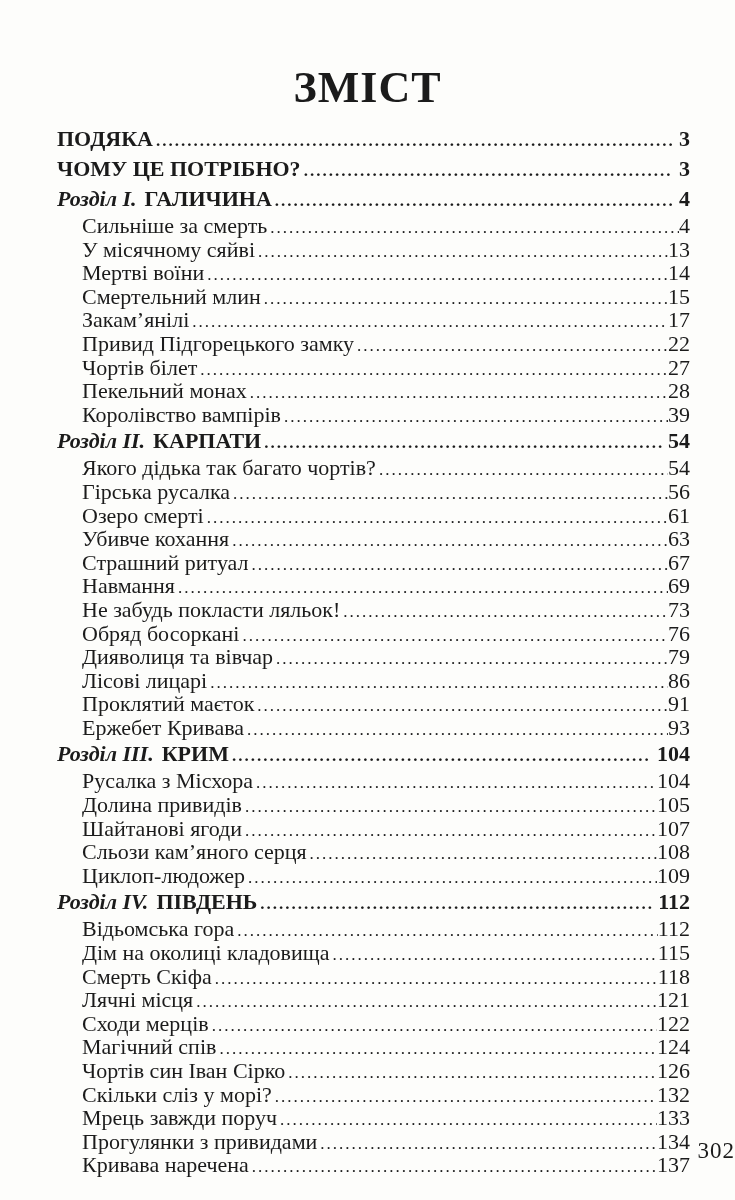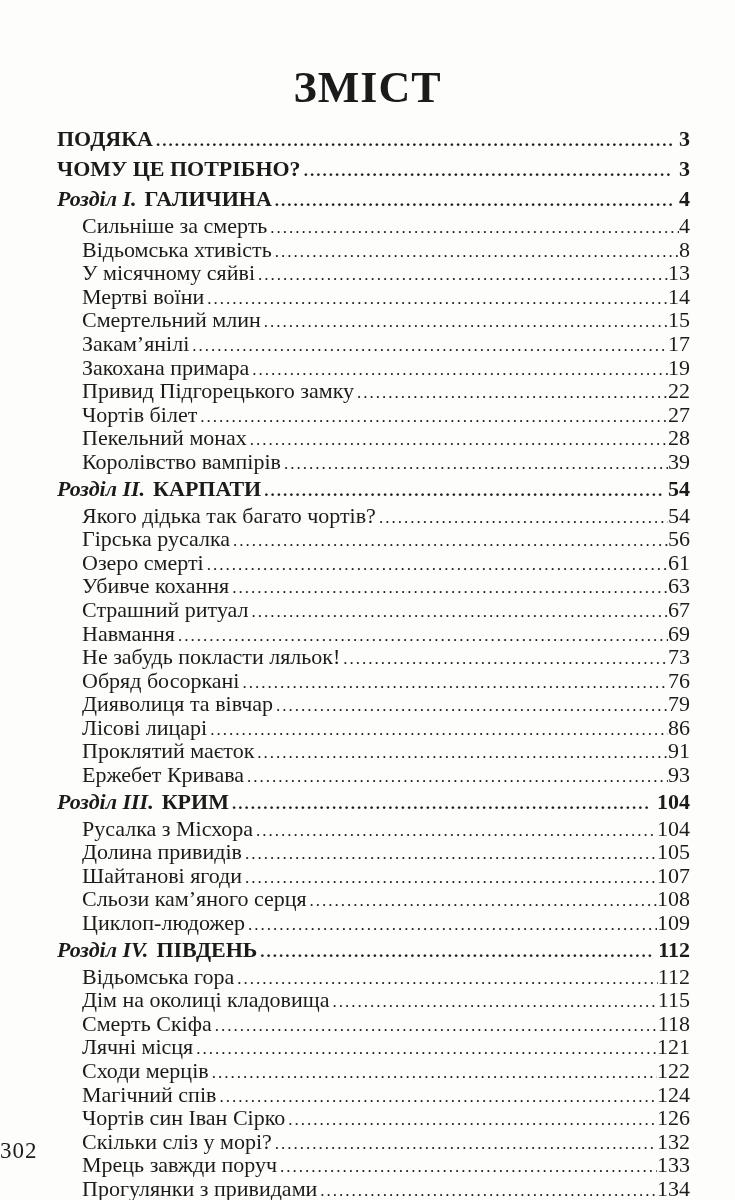--- a/index.html
+++ b/index.html
@@ -48,21 +48,21 @@
   .dots::after {
     content: "...................................................................................................................................................................";
   }
   .pg { white-space: nowrap; }
   .row.section .pg, .row.chapter .pg { margin-left: 6px; }
   .footer {
     position: absolute;
     top: 1138px;
     left: 0;
     width: 100%;
-    text-align: left;
+    text-align: right;
     font-size: 23px;
     letter-spacing: 1px;
   }
 </style>
 </head>
 <body style="--ink: #1b1b1b; --paper: #fdfdfb;">
 
 <div class="page">
   <h1 class="title">ЗМІСТ</h1>
   <div class="toc" id="toc">
@@ -85,26 +85,20 @@
     <span class="pg">4</span>
   </div>
       <div class="row item">
 
     <span class="t">Сильніше за смерть</span>
     <span class="dots"></span>
     <span class="pg">4</span>
   </div>
       <div class="row item">
 
-    <span class="t">Відьомська хтивість</span>
-    <span class="dots"></span>
-    <span class="pg">8</span>
-  </div>
-      <div class="row item">
-
     <span class="t">У місячному сяйві</span>
     <span class="dots"></span>
     <span class="pg">13</span>
   </div>
       <div class="row item">
 
     <span class="t">Мертві воїни</span>
     <span class="dots"></span>
     <span class="pg">14</span>
   </div>
@@ -112,26 +106,20 @@
 
     <span class="t">Смертельний млин</span>
     <span class="dots"></span>
     <span class="pg">15</span>
   </div>
       <div class="row item">
 
     <span class="t">Закам’янілі</span>
     <span class="dots"></span>
     <span class="pg">17</span>
-  </div>
-      <div class="row item">
-
-    <span class="t">Закохана примара</span>
-    <span class="dots"></span>
-    <span class="pg">19</span>
   </div>
       <div class="row item">
 
     <span class="t">Привид Підгорецького замку</span>
     <span class="dots"></span>
     <span class="pg">22</span>
   </div>
       <div class="row item">
 
     <span class="t">Чортів білет</span>

